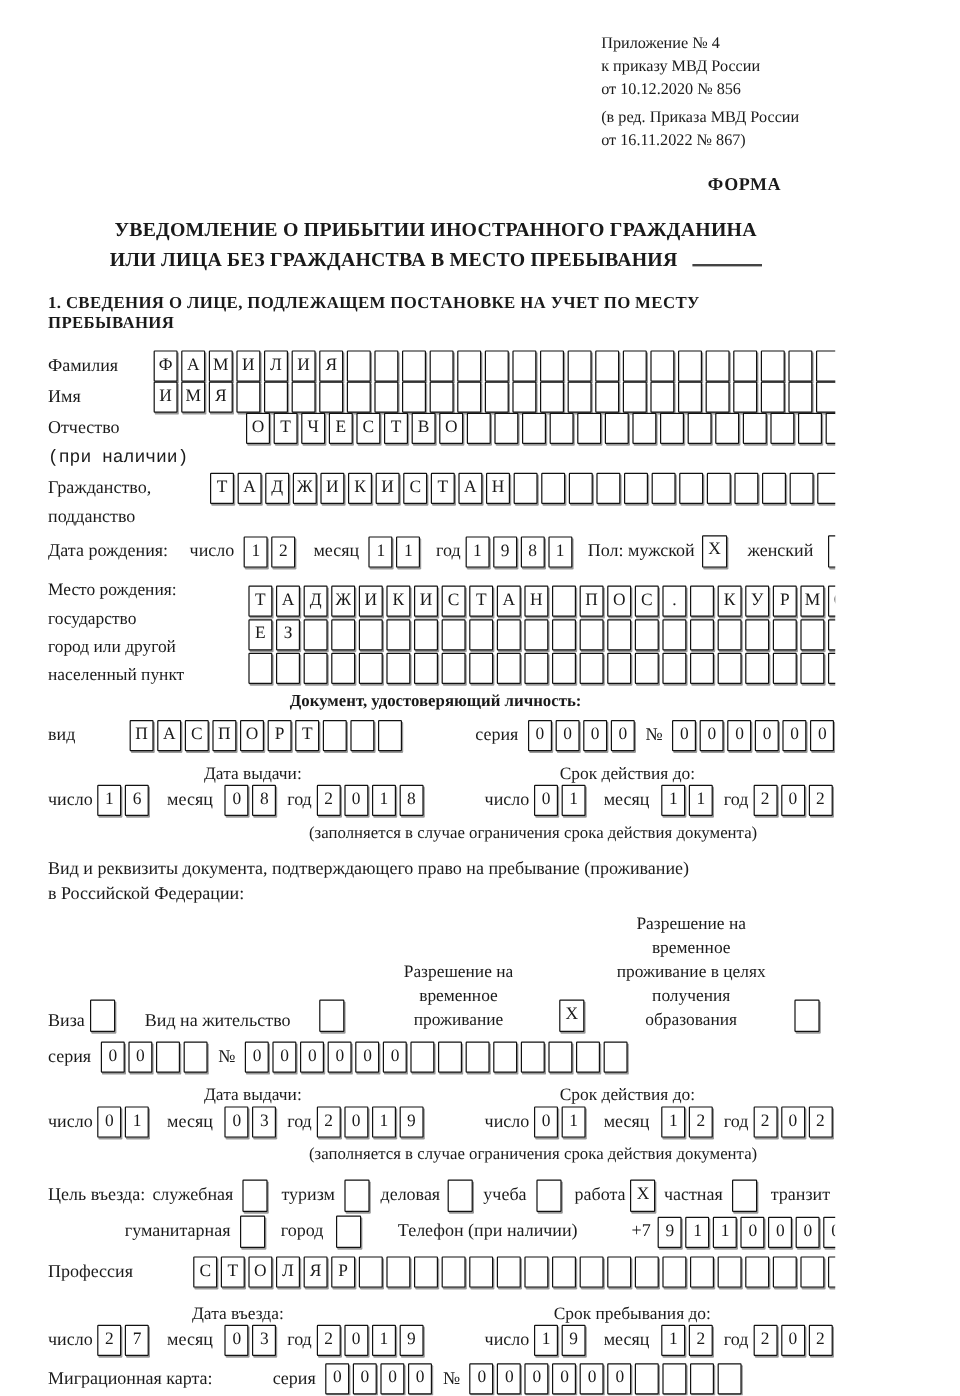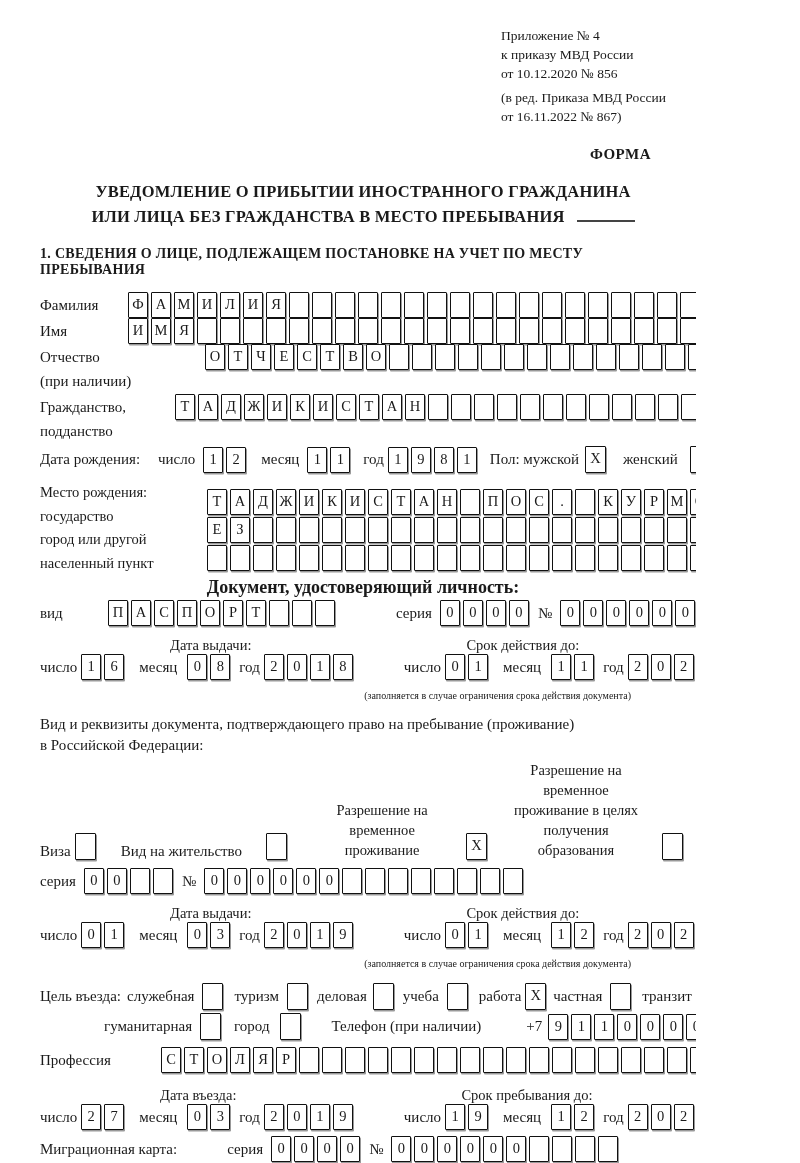--- a/index.html
+++ b/index.html
@@ -26,22 +26,22 @@
     text-align:center;font-size:14.5px;line-height:23px;
   }
   .cb{width:21px;height:27px;flex:0 0 auto;}
   .w88{width:88px;flex:0 0 88px;}
   .w68{width:68px;flex:0 0 68px;}
   .w118{width:118px;flex:0 0 118px;}
   .w135{width:135px;flex:0 0 135px;}
   .w165{width:165px;flex:0 0 165px;}
   .w167{width:167px;flex:0 0 167px;font-size:14.5px;line-height:23.5px;}
   .w97{width:97px;flex:0 0 97px;font-size:14px;line-height:19.5px;}
-  .doc-header{margin-top:2px;text-align:center;font-weight:bold;font-size:18px;height:20px;}
-  .small-note{font-size:10px;height:17px;}
+  .doc-header{margin-top:2px;text-align:center;font-weight:bold;font-size:14px;height:20px;}
+  .small-note{font-size:14px;height:17px;}
   .note-r{margin-left:auto;margin-right:55px;}
   .hdr-line{height:19px;font-size:14.5px;align-items:flex-end;}
   .opt{text-align:center;font-size:14.5px;line-height:20px;}
   .mrow{margin-bottom:2px;}
   .reps-cells .cells{margin-bottom:8px;}
   .ml4{margin-left:4px;}.ml6{margin-left:6px;}.ml8{margin-left:8px;}.ml10{margin-left:10px;}
   .ml12{margin-left:12px;}.ml14{margin-left:14px;}.ml28{margin-left:28px;}.ml45{margin-left:45px;}
 </style>
 </head>
 <body>
@@ -158,21 +158,21 @@
         <span class="cell"></span>
         <span class="cell"></span>
         <span class="cell"></span>
         <span class="cell"></span>
         <span class="cell"></span>
         <span class="cell"></span>
         <span class="cell"></span>
         <span class="cell"></span>
       </span>
   </div>
-  <div class="row" style="min-height:22px;">
+  <div class="row" style="min-height:22px;font-family:Liberation Mono, monospace;">
     <span class="lbl">(при наличии)</span>
   </div>
 
   <div class="row" style="margin-top:2px;">
     <span class="lbl w135">Гражданство,</span>
     <span class="cells">
         <span class="cell">Т</span>
         <span class="cell">А</span>
         <span class="cell">Д</span>
         <span class="cell">Ж</span>

